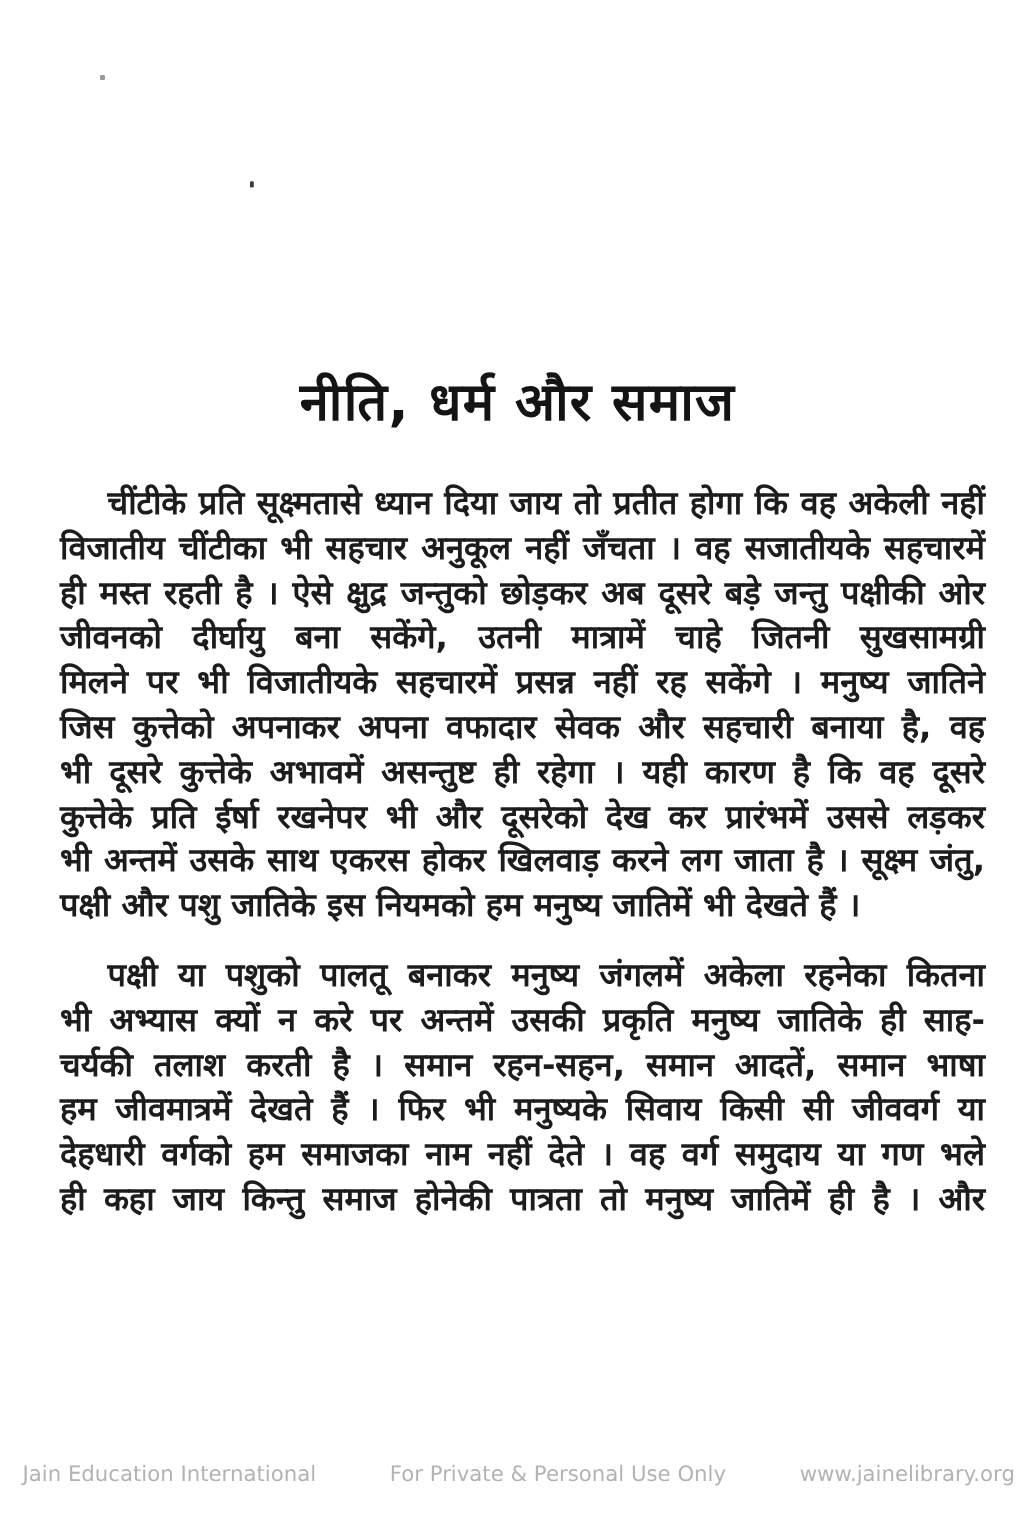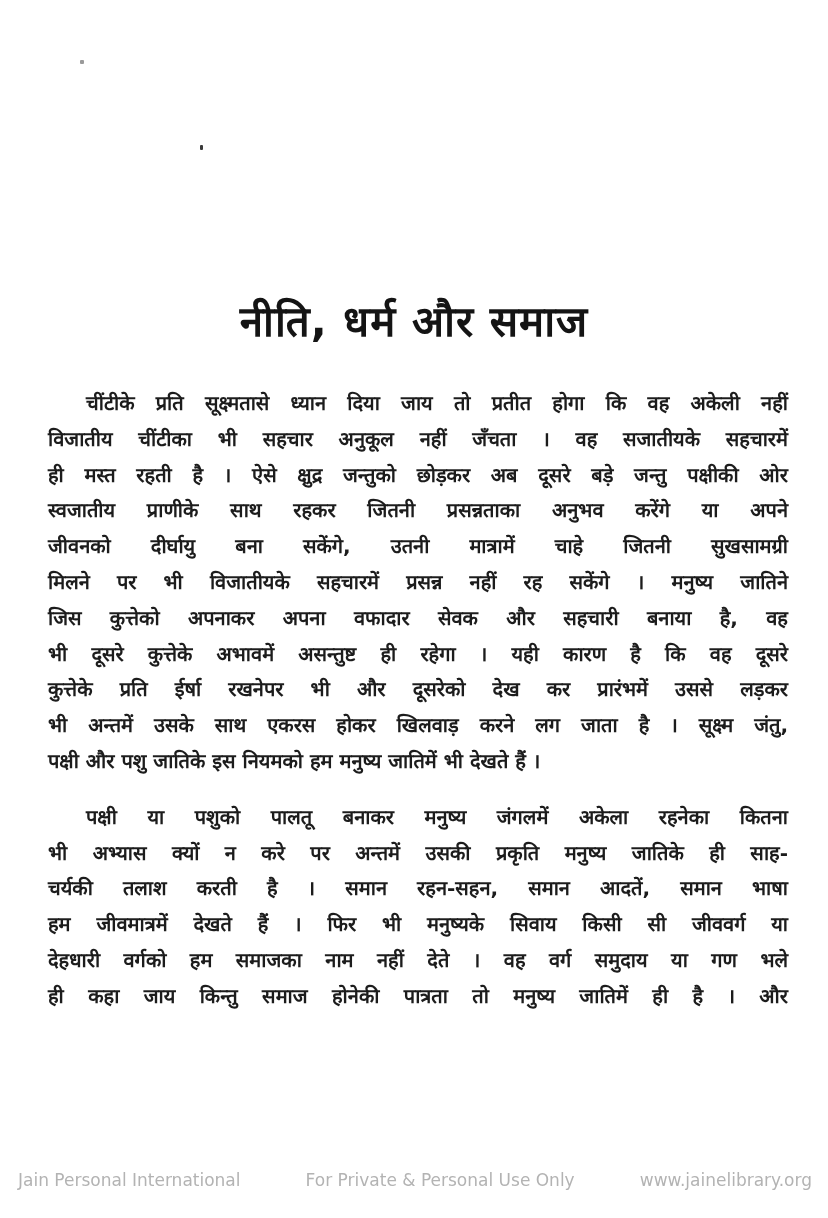--- a/index.html
+++ b/index.html
@@ -31,21 +31,21 @@
   .text-block {
     position: absolute;
     top: 386px;
     left: 48px;
     width: 740px;
     color: #1c1c1c;
   }
   .para { margin: 0; padding: 0; }
   .para-2 { margin-top: 20px; }
   .line {
-    font-size: 20px;
+    font-size: 26px;
     line-height: 35.8px;
     font-weight: 600;
     text-align: justify;
     text-align-last: justify;
     white-space: normal;
   }
   .line.indent { text-indent: 38px; }
   .line.short  { text-align: center; text-align-last: left; }
   .footer {
     position: absolute;
@@ -75,21 +75,20 @@
   <div class="speck speck-2"></div>
 
   <h1 class="doc-title">नीति, धर्म और समाज</h1>
 
   <div class="text-block">
 
     <div class="para para-1">
       <div class="line indent">चींटीके प्रति सूक्ष्मतासे ध्यान दिया जाय तो प्रतीत होगा कि वह अकेली नहीं</div>
       <div class="line">विजातीय चींटीका भी सहचार अनुकूल नहीं जँचता । वह सजातीयके सहचारमें</div>
       <div class="line">ही मस्त रहती है । ऐसे क्षुद्र जन्तुको छोड़कर अब दूसरे बड़े जन्तु पक्षीकी ओर</div>
-      <div class="line">स्वजातीय प्राणीके साथ रहकर जितनी प्रसन्नताका अनुभव करेंगे या अपने</div>
       <div class="line">जीवनको दीर्घायु बना सकेंगे, उतनी मात्रामें चाहे जितनी सुखसामग्री</div>
       <div class="line">मिलने पर भी विजातीयके सहचारमें प्रसन्न नहीं रह सकेंगे । मनुष्य जातिने</div>
       <div class="line">जिस कुत्तेको अपनाकर अपना वफादार सेवक और सहचारी बनाया है, वह</div>
       <div class="line">भी दूसरे कुत्तेके अभावमें असन्तुष्ट ही रहेगा । यही कारण है कि वह दूसरे</div>
       <div class="line">कुत्तेके प्रति ईर्षा रखनेपर भी और दूसरेको देख कर प्रारंभमें उससे लड़कर</div>
       <div class="line">भी अन्तमें उसके साथ एकरस होकर खिलवाड़ करने लग जाता है । सूक्ष्म जंतु,</div>
       <div class="line short">पक्षी और पशु जातिके इस नियमको हम मनुष्य जातिमें भी देखते हैं ।</div>
     </div>
 
     <div class="para para-2">
@@ -97,18 +96,18 @@
       <div class="line">भी अभ्यास क्यों न करे पर अन्तमें उसकी प्रकृति मनुष्य जातिके ही साह-</div>
       <div class="line">चर्यकी तलाश करती है । समान रहन-सहन, समान आदतें, समान भाषा</div>
       <div class="line">हम जीवमात्रमें देखते हैं । फिर भी मनुष्यके सिवाय किसी सी जीववर्ग या</div>
       <div class="line">देहधारी वर्गको हम समाजका नाम नहीं देते । वह वर्ग समुदाय या गण भले</div>
       <div class="line">ही कहा जाय किन्तु समाज  होनेकी पात्रता तो मनुष्य जातिमें ही है । और</div>
     </div>
 
   </div>
 
   <div class="footer">
-    <span>Jain Personal International</span>
+    <span>Jain Education International</span>
     <span>For Private &amp; Personal Use Only</span>
     <span>www.jainelibrary.org</span>
   </div>
 
 </div>
 
 </body></html>

